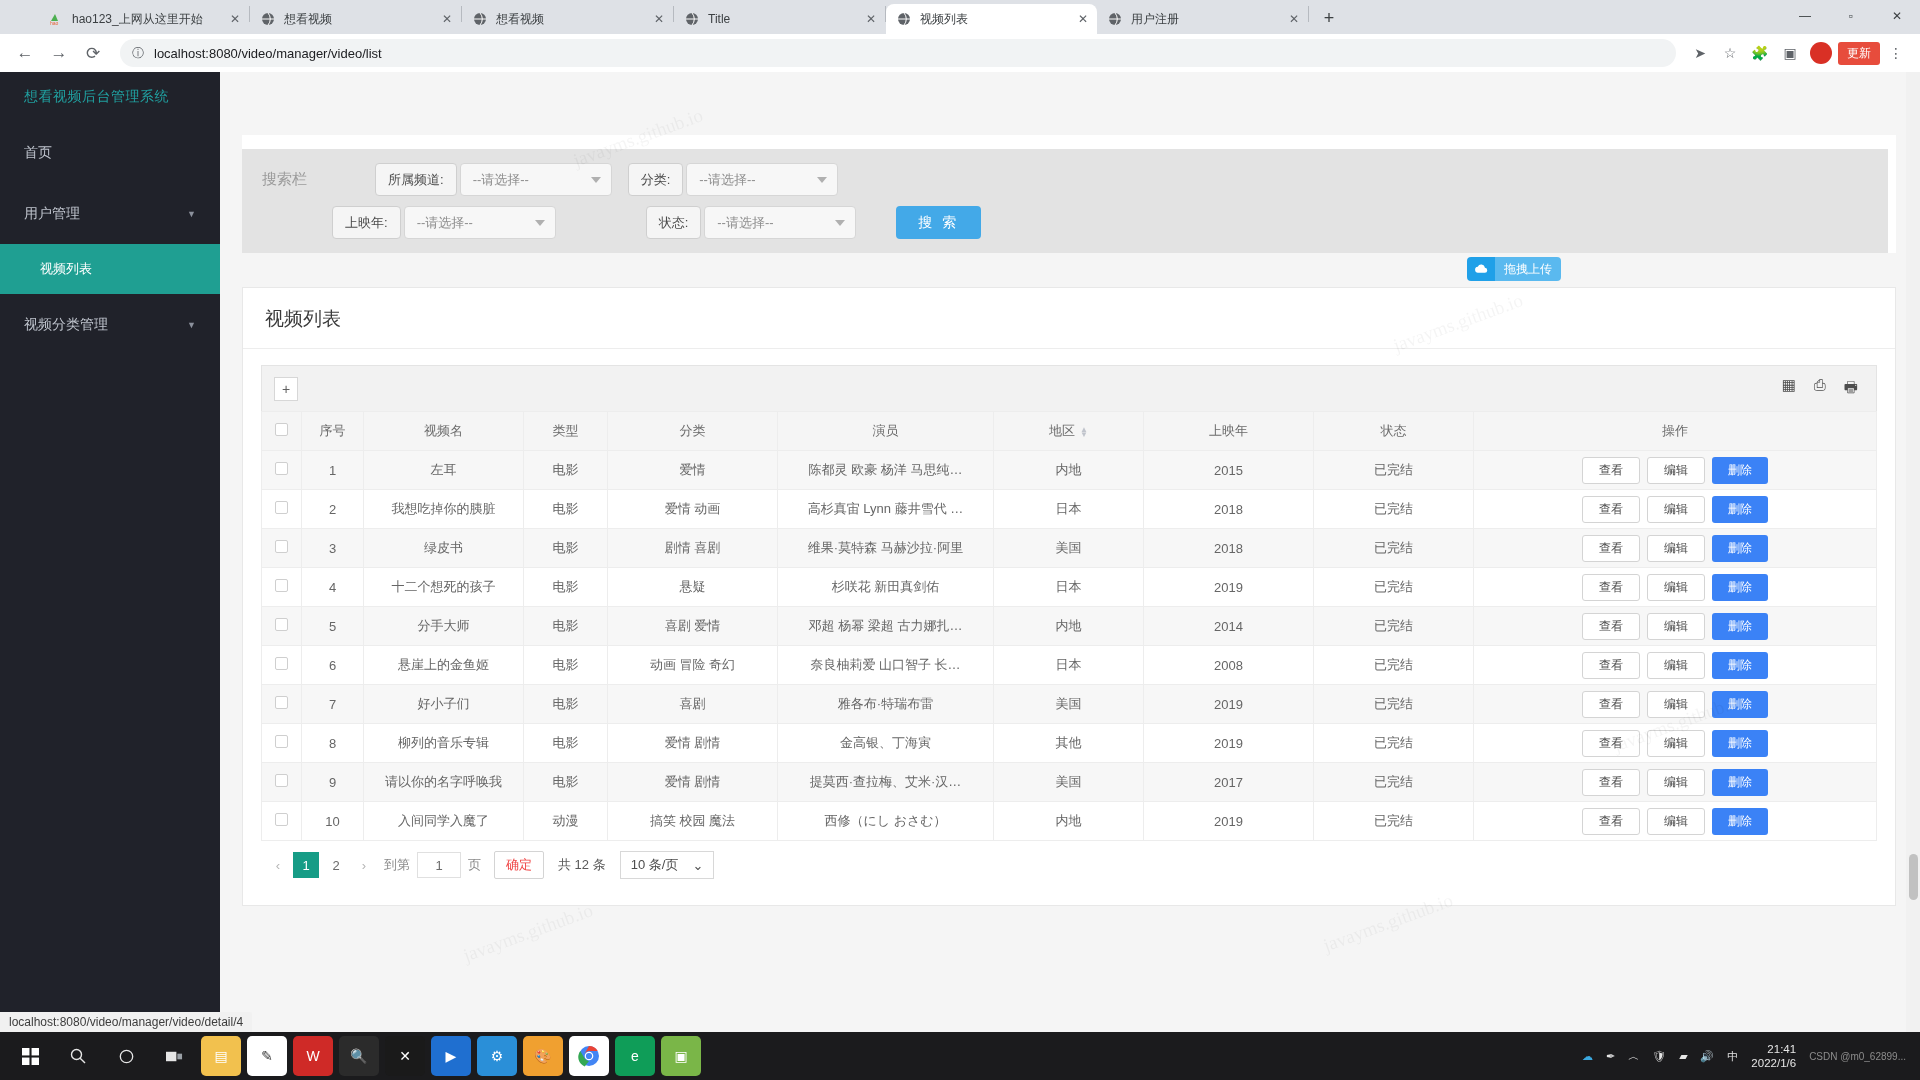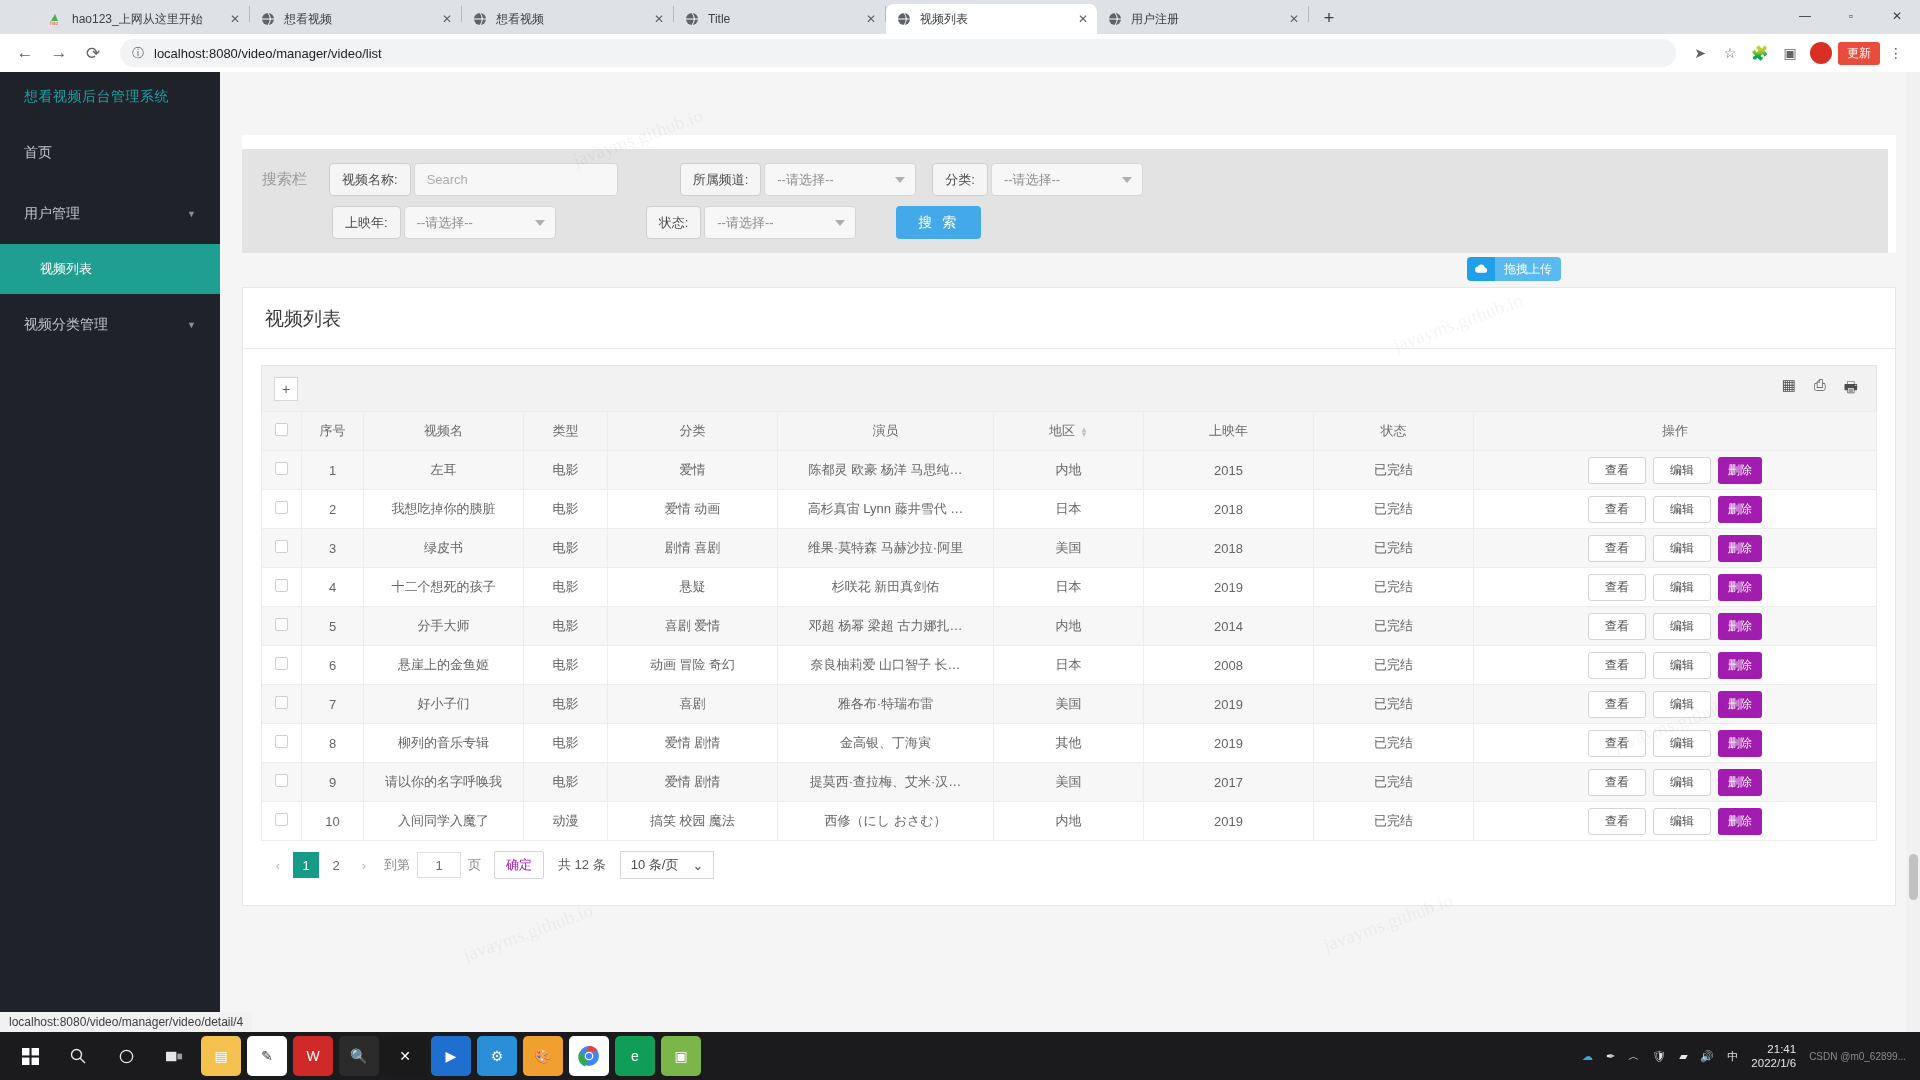--- a/index.html
+++ b/index.html
@@ -113,32 +113,32 @@
   thead th { background:#f5f5f5; color:#6b6b6b; font-weight: normal; height: 39px;
              border:1px solid #ededed; text-align:center; }
   tbody td { height: 39px; border:1px solid #ededed; text-align:center; color:#666; }
   tbody tr.alt td { background:#f7f7f7; }
   .cb { width:13px; height:13px; border:1px solid #cfcfcf; background:#fff; border-radius:2px; display:inline-block; }
   .sorticon { display:inline-flex; flex-direction:column; margin-left:5px; vertical-align:middle; line-height:5px; color:#c0c4cc; font-size:8px;}
   .truncate { display:block; max-width:190px; margin:0 auto; white-space:nowrap; overflow:hidden; text-overflow:ellipsis; }
   .act { display:flex; gap:7px; justify-content:center; align-items:center; }
   .b-view, .b-edit { border:1px solid #d4d4d4; background:#fff; color:#4a4a4a;
                      font-size:12px; padding: 4px 16px; border-radius:3px; }
-  .b-del { background:#a21caf; color:#fff; font-size:12px; padding:5px 10px; border-radius:3px; }
+  .b-del { background:#3b82f6; color:#fff; font-size:12px; padding:5px 16px; border-radius:3px; }
 
   
   .pager { display:flex; align-items:center; gap:0px; padding: 10px 4px; font-size:13px; color:#8b8b8b;}
   .pg-arrow { width:26px; height:26px; display:flex; align-items:center; justify-content:center; color:#b5b5b5; font-size:13px;}
   .pg-num { min-width:26px; height:26px; display:flex; align-items:center; justify-content:center;
             color:#6b6b6b; margin:0 2px; }
   .pg-num.active { background:#169c86; color:#fff; }
   .pg-label { margin: 0 7px; color:#8b8b8b; }
   .pg-input { width:44px; height:26px; border:1px solid #e0e0e0; background:#fff;
               display:flex; align-items:center; justify-content:center; color:#6b6b6b; }
-  .pg-ok { border:1px solid #d4d4d4; background:#fff; color:#a21caf; padding: 4px 11px; border-radius:2px; margin-left:6px;}
+  .pg-ok { border:1px solid #d4d4d4; background:#fff; color:#ef4444; padding: 4px 11px; border-radius:2px; margin-left:6px;}
   .pg-total { margin-left:14px; color:#5a5a5a; }
   .pg-size { margin-left:14px; border:1px solid #d8d8d8; background:#fff; height:28px;
              display:flex; align-items:center; padding:0 10px; gap:14px; color:#4d4d4d; }
 
   
   .statusbar { position:absolute; left:0; bottom:48px; background:#f1f1f1; color:#3c3c3c;
                font-size:12px; padding: 3px 9px; border-top-right-radius:2px; }
   .taskbar { position:absolute; left:0; right:0; bottom:0; height:48px; background:#1b1b1d;
              display:flex; align-items:center; padding: 0 6px; }
   .tb-item { width:48px; height:48px; display:flex; align-items:center; justify-content:center;
@@ -299,24 +299,20 @@
       <div class="watermark" style="left:240px; top:850px;">javayms.github.io</div>
       <div class="watermark" style="left:1100px; top:840px;">javayms.github.io</div>
 
       <div class="content-inner">
 
         <div class="searchpanel">
           <div class="searchbox">
             <div class="srow">
               <span class="slabel">搜索栏</span>
 
-              <div class="ipt-group">
-                <span class="ipt-addon">视频名称:</span>
-                <span class="ipt-text">Search</span>
-              </div>
 
               <div class="ipt-group" style="margin-left:46px;">
                 <span class="ipt-addon">所属频道:</span>
                 <span class="ipt-select">
                   <span>--请选择--</span>
                   <span class="tri"></span>
                 </span>
               </div>
 
               <div class="ipt-group" style="">

